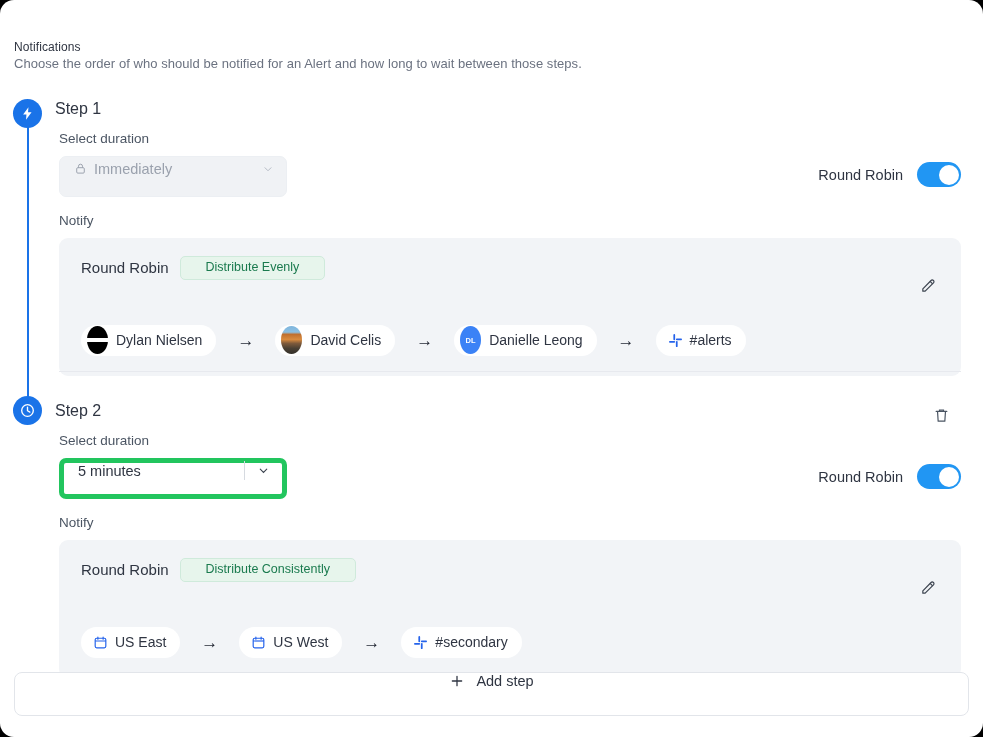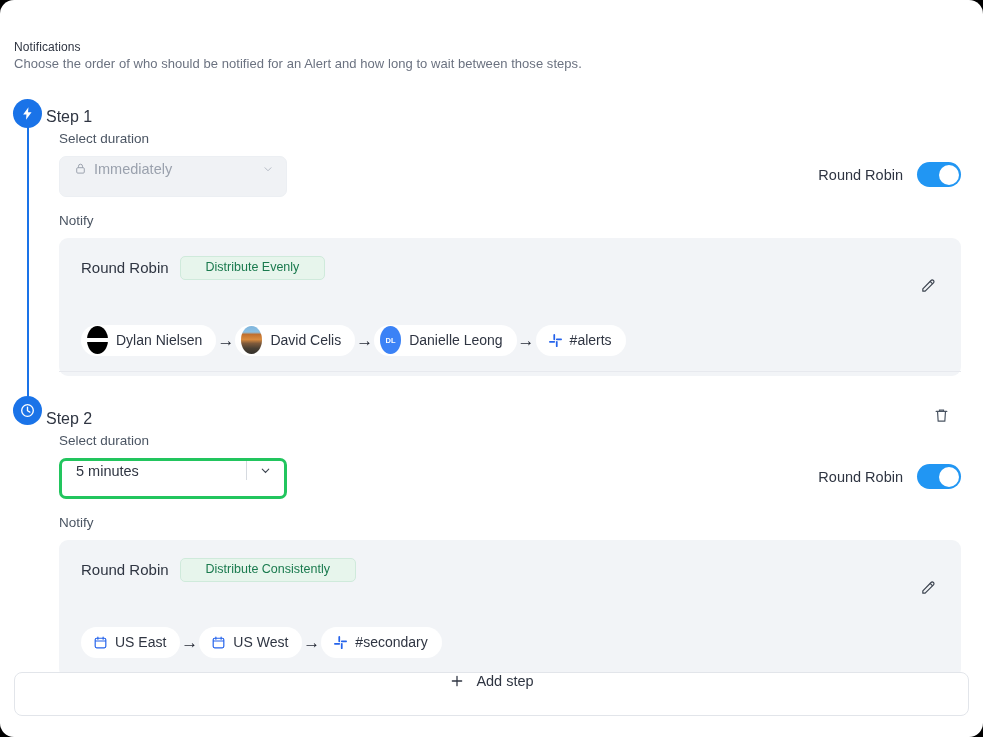--- a/index.html
+++ b/index.html
@@ -63,24 +63,23 @@
   .step {
     position: absolute;
     left: 0;
     width: 983px;
   }
   .step.s1 { top: 98px; }
   .step.s2 { top: 400px; }
 
   .step-title {
     position: absolute;
-    left: 46px; top: 2px;
+    left: 55px; top: 2px;
     font-size: 16px;
     color: #2f3542;
-    margin-top: 8px;
   }
   .lbl-duration {
     position: absolute;
     left: 59px; top: 33px;
     font-size: 13.5px;
     color: #4b5563;
   }
   .select {
     position: absolute;
     left: 59px; top: 58px;
@@ -92,21 +91,21 @@
     font-size: 14.5px;
   }
   .select.disabled {
     background: #f0f2f5;
     border: 1px solid #eceff3;
     color: #9aa1ad;
     cursor: default;
   }
   .select.enabled {
     background: #ffffff;
-    border: 3px solid #22c55e;
+    border: 5px solid #22c55e;
     color: #2f3542;
   }
   .select .sel-val { flex: 1; white-space: nowrap; }
   .select .lock-ic { margin-right: 7px; display: flex; align-items: center; }
   .select .divider {
     width: 1px; height: 19px;
     background: #d6dae0;
     margin-right: 12px;
   }
   .chev { display: flex; align-items: center; }
@@ -167,21 +166,21 @@
     color: #1a7a4e;
     background: #e7f5ec;
     border: 1px solid #cfeadb;
     border-radius: 5px;
     padding: 4px 25px 5px;
     line-height: 1;
   }
   .chain {
     display: flex;
     align-items: center;
-    gap: 1px;
+    gap: 21px;
     flex-wrap: wrap;
     margin-top: 45px;
   }
   .chip {
     display: inline-flex;
     align-items: center;
     gap: 8px;
     background: #ffffff;
     border-radius: 999px;
     padding: 5px 14px 5px 6px;

